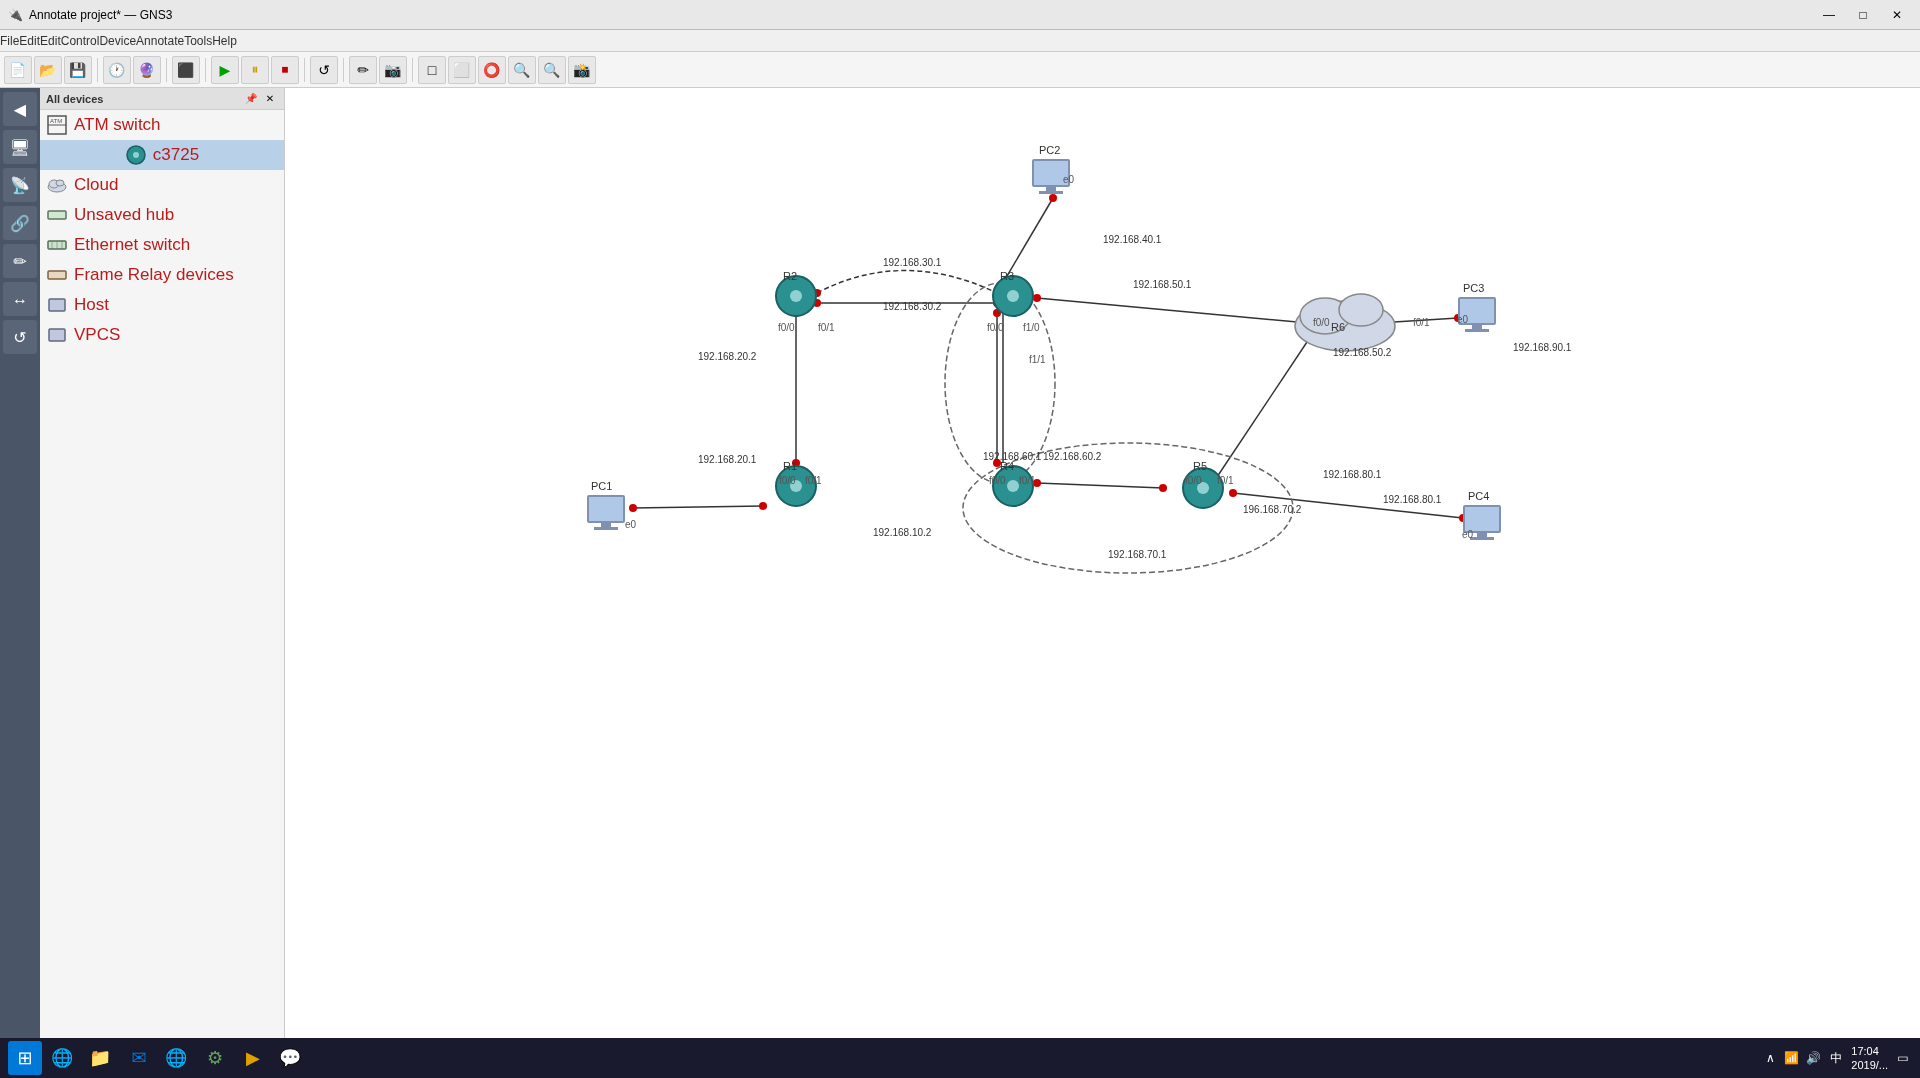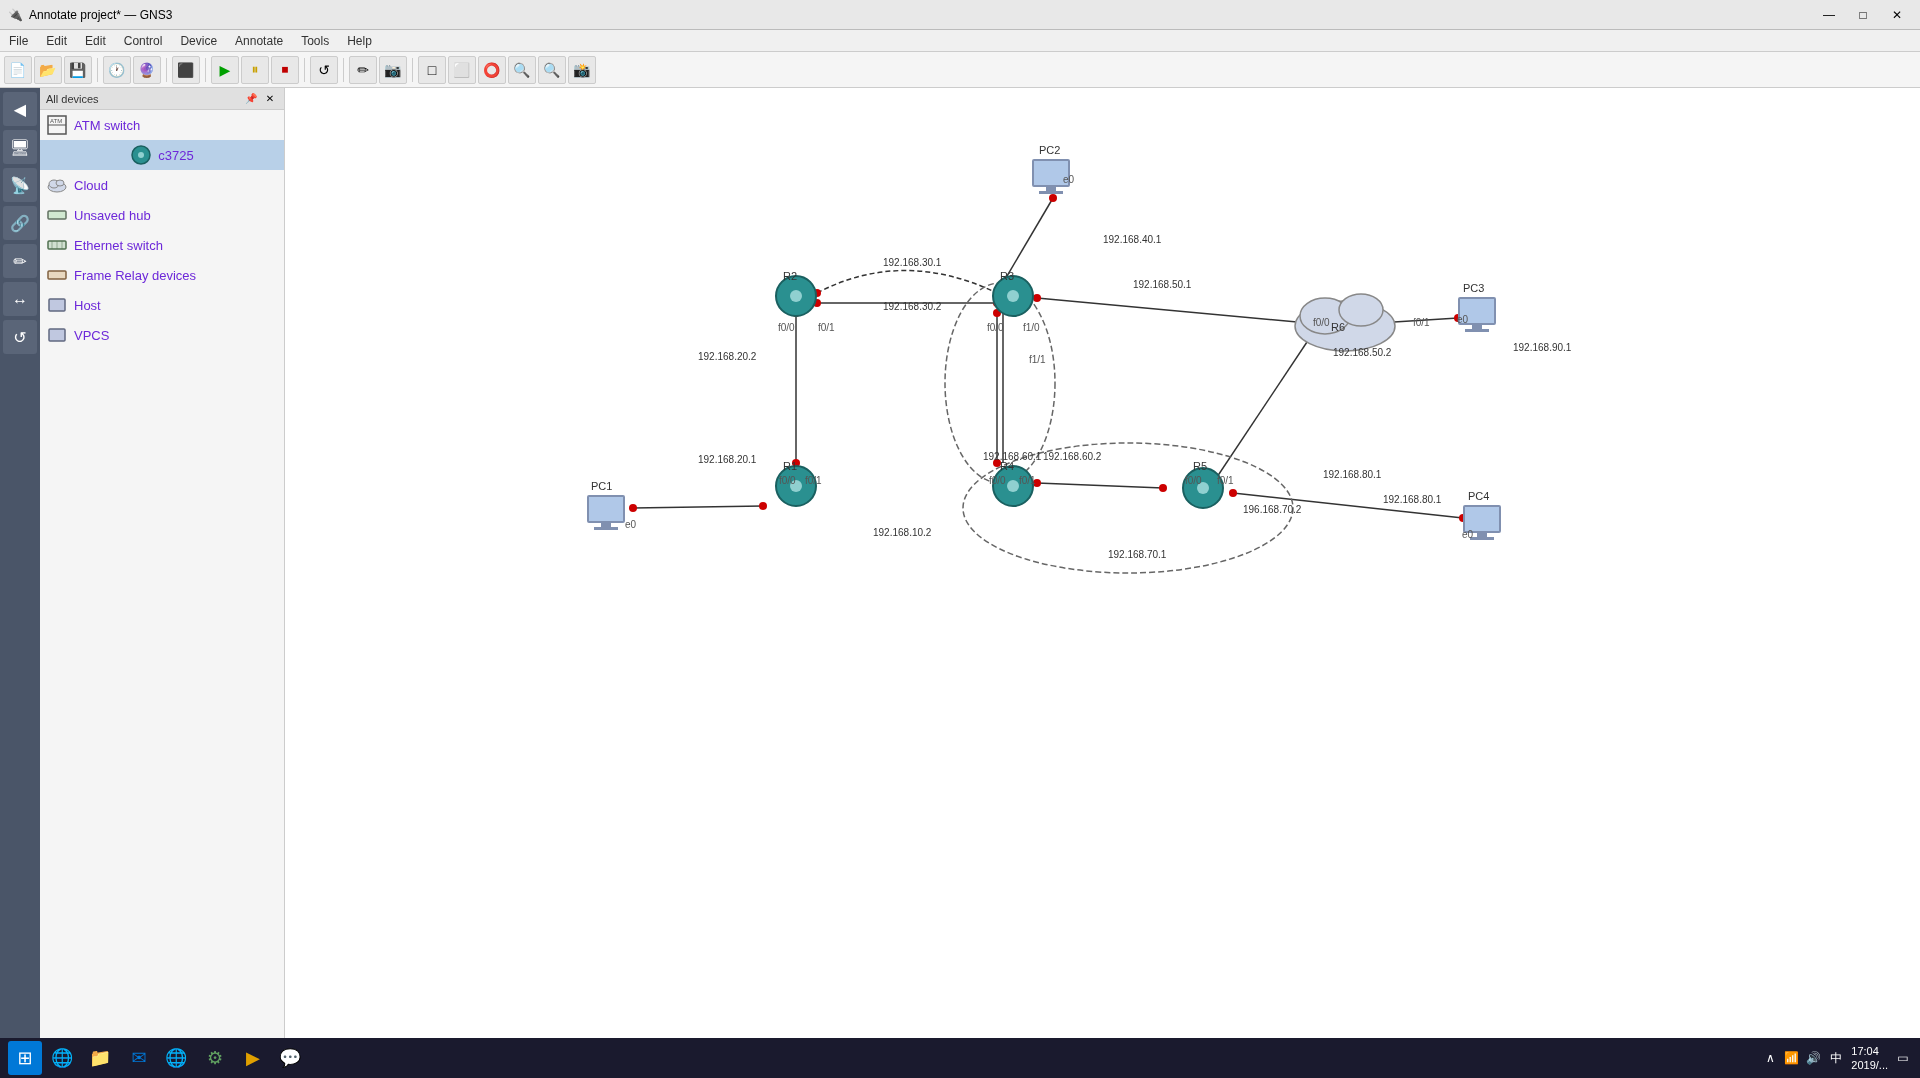--- a/index.html
+++ b/index.html
@@ -15,21 +15,21 @@
     #titlebar-left { display: flex; align-items: center; gap: 6px; }
     #titlebar-controls { display: flex; gap: 4px; }
     .tb-ctrl { width: 30px; height: 22px; background: #e8e8e8; border: none; cursor: pointer; display: flex; align-items: center; justify-content: center; font-size: 12px; }
 
     
     #menubar {
       width: 100%; height: 22px; background: #f0f0f0;
       display: flex; align-items: center;
       border-bottom: 1px solid #ccc;
     }
-    .menu-item { padding: 2px 9px; font-size: 12px; color: #333; cursor: pointer; height: 22px; display: flex; align-items: center; }
+    .menu-item { padding: 2px 0; font-size: 12px; color: #333; cursor: pointer; height: 22px; display: flex; align-items: center; }
 
     
     #toolbar {
       width: 100%; height: 36px; background: #f5f5f5;
       display: flex; align-items: center; gap: 2px;
       border-bottom: 1px solid #ccc; padding: 0 4px;
     }
     .toolbar-btn {
       width: 28px; height: 28px; background: #e8e8e8;
       border: 1px solid #ccc; cursor: pointer;
@@ -44,32 +44,32 @@
     
     #left-panel {
       width: 245px; min-width: 245px; background: #f5f5f5;
       border-right: 1px solid #ccc; display: flex; flex-direction: column;
       overflow: hidden;
     }
     #devices-header {
       display: flex; align-items: center; justify-content: space-between;
       padding: 4px 6px; background: #e0e0e0; border-bottom: 1px solid #ccc; height: 22px;
     }
-    #devices-header span { font-size: 11px; color: #333; font-weight: normal; }
+    #devices-header span { font-size: 11px; color: #333; font-weight: bold; }
     #devices-header-icons { display: flex; gap: 2px; }
     .dh-icon { width: 16px; height: 16px; font-size: 10px; cursor: pointer; display: flex; align-items: center; justify-content: center; }
 
     #devices-list { flex: 1; overflow-y: auto; }
     .device-item {
       display: flex; align-items: center; gap: 6px;
       padding: 4px 6px; cursor: pointer; height: 30px;
     }
     .device-item.selected { background: #b8d0e8; justify-content: center; }
     .device-icon { width: 22px; height: 22px; display: flex; align-items: center; justify-content: center; flex-shrink: 0; }
-    .device-label { font-size: 13px; color: #6d28d9; }
+    .device-label { font-size: 17px; color: #b91c1c; }
 
     
     #left-sidebar {
       width: 40px; background: #4a5568; display: flex; flex-direction: column;
       align-items: center; padding-top: 4px; gap: 2px;
     }
     .sidebar-icon {
       width: 34px; height: 34px; background: #5a6578; border-radius: 3px;
       display: flex; align-items: center; justify-content: center;
       cursor: pointer; color: white; font-size: 16px; margin-bottom: 2px;

